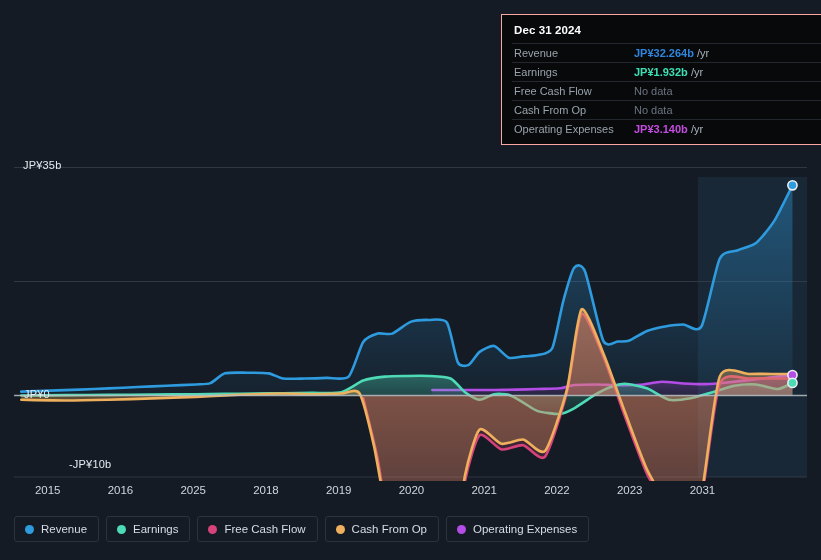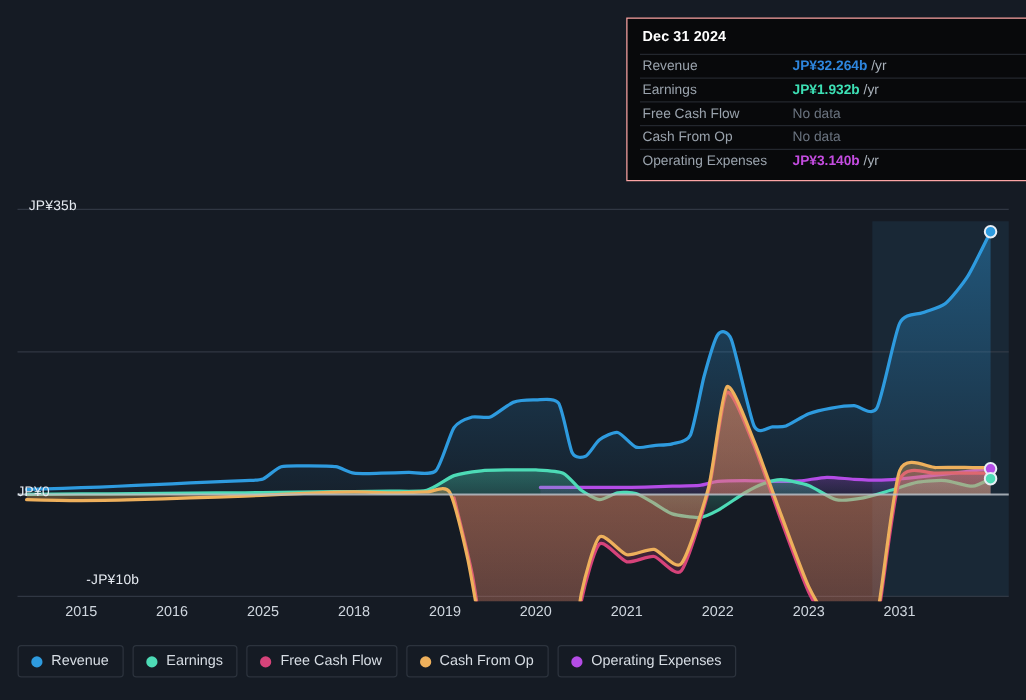--- a/index.html
+++ b/index.html
@@ -6,25 +6,25 @@
   body{width:821px;height:560px;overflow:hidden;font-family:"Liberation Sans",sans-serif;}
   #root{position:relative;width:821px;height:560px;background:#151b24;}
 
   
   #chart-area{position:absolute;left:0;top:0;width:821px;height:508px;}
   #plot-svg{position:absolute;left:0;top:0;}
 
   
   .ylabel{position:absolute;color:#e6ebf2;font-size:11px;letter-spacing:.2px;white-space:nowrap;}
   #ylabel-top{left:23px;top:159px;}
-  #ylabel-zero{left:14px;top:388px;}
+  #ylabel-zero{left:24px;top:388px;}
   #ylabel-neg{left:23px;top:458px;margin-left:46px;}
 
   
-  .xlabel{position:absolute;color:#cfd6de;font-size:11.5px;text-align:center;width:60px;top:484px;}
+  .xlabel{position:absolute;color:#cfd6de;font-size:11.5px;width:60px;top:484px;}
 
   
   #tooltip{position:absolute;left:465px;top:14px;width:340px;background:#08090b;
            border:1px solid #fca5a5;box-sizing:border-box;padding:8px 10px 6px 10px;margin-left:36px;}
   #tooltip-date{color:#ffffff;font-size:11.5px;font-weight:bold;padding:1px 2px 7px 2px;letter-spacing:.1px;}
   .trow{display:flex;align-items:baseline;border-top:1px solid #23272e;padding:3px 2px 3px 2px;font-size:11px;}
   .tlabel{color:#9aa3ad;width:120px;flex:0 0 120px;}
   .tval{color:#c9d1d9;}
   .tval .nodata{color:#6b7480;}
   .v-rev{color:#2e86de;font-weight:bold;}

